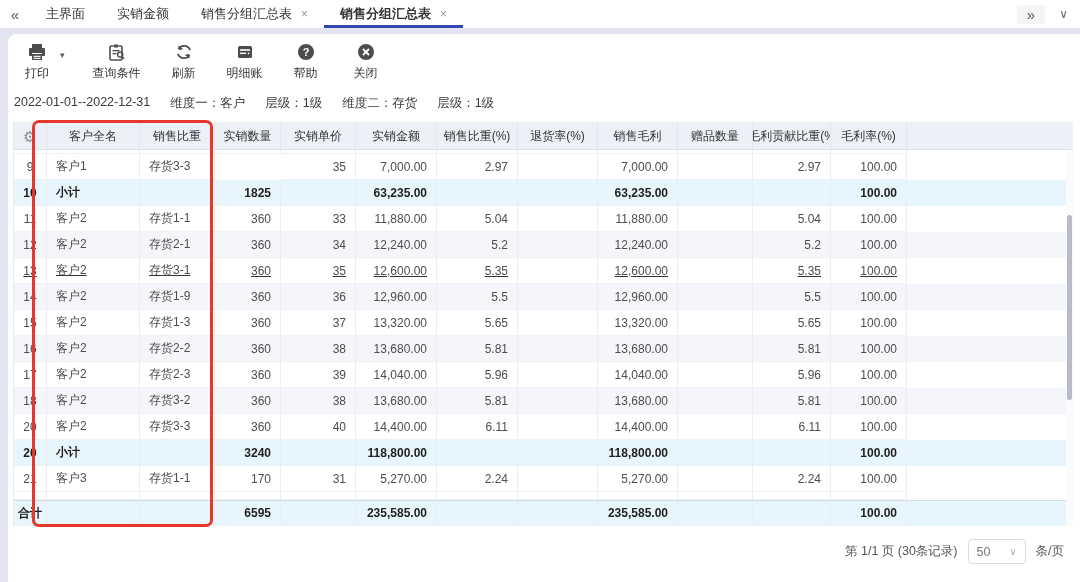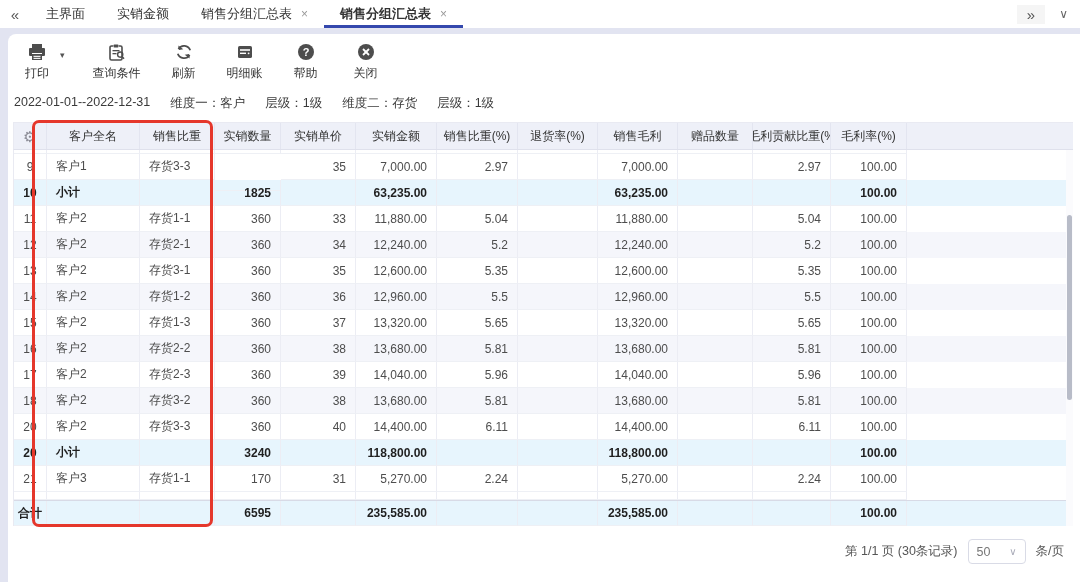--- a/index.html
+++ b/index.html
@@ -260,38 +260,38 @@
         <div class="td r" style="width: 66px;">360</div>
         <div class="td r" style="width: 75px;">34</div>
         <div class="td r" style="width: 81px;">12,240.00</div>
         <div class="td r" style="width: 81px;">5.2</div>
         <div class="td r" style="width: 80px;"></div>
         <div class="td r" style="width: 80px;">12,240.00</div>
         <div class="td r" style="width: 75px;"></div>
         <div class="td r" style="width: 78px;">5.2</div>
         <div class="td r" style="width: 76px;">100.00</div>
       </div>
-      <div class="tr data" style="height: 26px;">
+      <div class="tr data" style="height: 26px; text-decoration: underline;">
         <div class="td c" style="width: 33px;">13</div>
         <div class="td l" style="width: 93px;">客户2</div>
         <div class="td l" style="width: 75px;">存货3-1</div>
         <div class="td r" style="width: 66px;">360</div>
         <div class="td r" style="width: 75px;">35</div>
         <div class="td r" style="width: 81px;">12,600.00</div>
         <div class="td r" style="width: 81px;">5.35</div>
         <div class="td r" style="width: 80px;"></div>
         <div class="td r" style="width: 80px;">12,600.00</div>
         <div class="td r" style="width: 75px;"></div>
         <div class="td r" style="width: 78px;">5.35</div>
         <div class="td r" style="width: 76px;">100.00</div>
       </div>
       <div class="tr data stripe" style="height: 26px;">
         <div class="td c" style="width: 33px;">14</div>
         <div class="td l" style="width: 93px;">客户2</div>
-        <div class="td l" style="width: 75px;">存货1-2</div>
+        <div class="td l" style="width: 75px;">存货1-9</div>
         <div class="td r" style="width: 66px;">360</div>
         <div class="td r" style="width: 75px;">36</div>
         <div class="td r" style="width: 81px;">12,960.00</div>
         <div class="td r" style="width: 81px;">5.5</div>
         <div class="td r" style="width: 80px;"></div>
         <div class="td r" style="width: 80px;">12,960.00</div>
         <div class="td r" style="width: 75px;"></div>
         <div class="td r" style="width: 78px;">5.5</div>
         <div class="td r" style="width: 76px;">100.00</div>
       </div>

